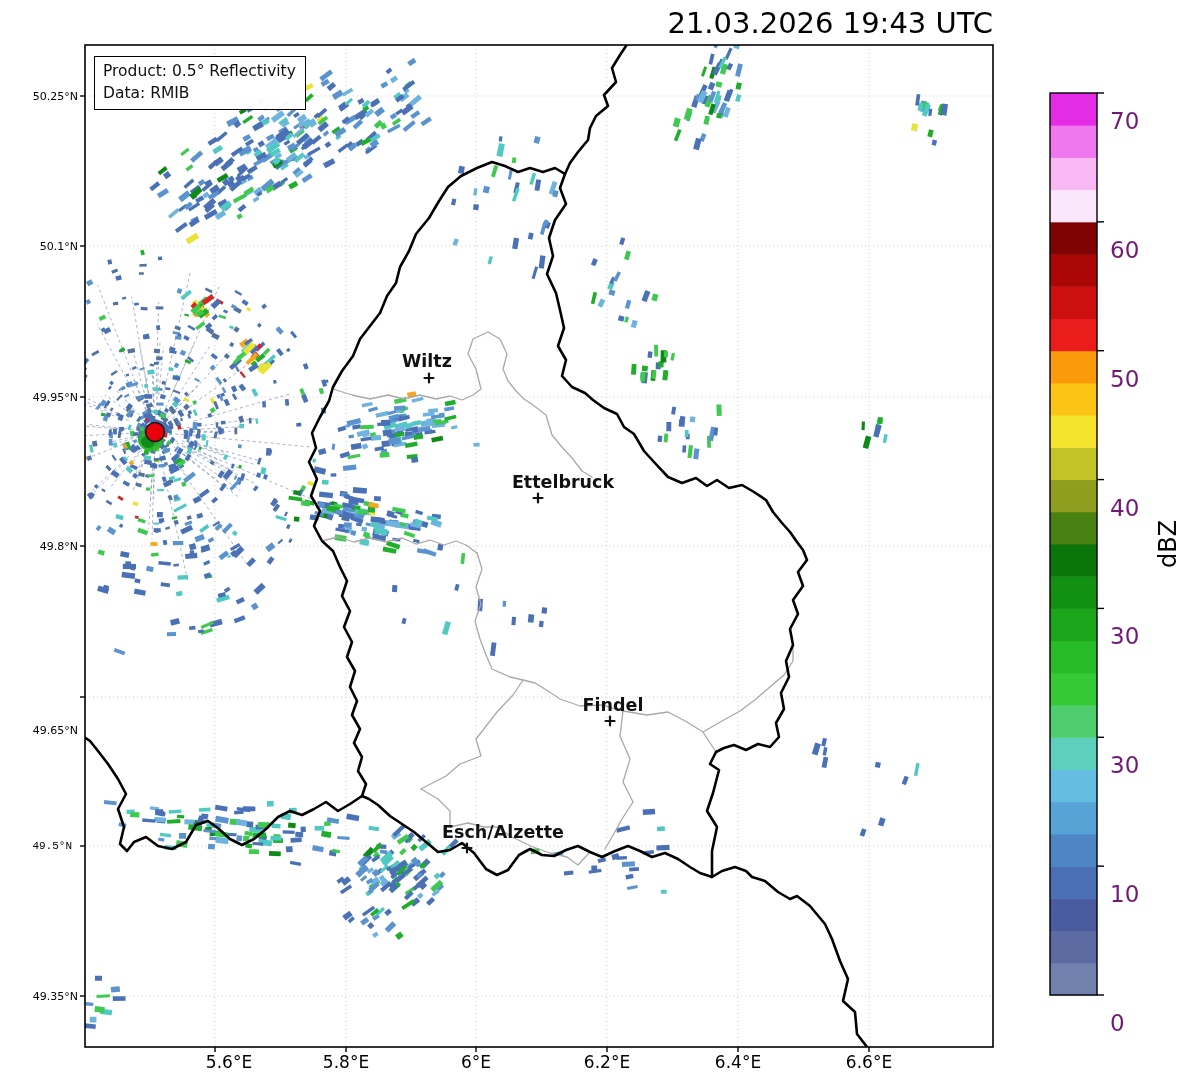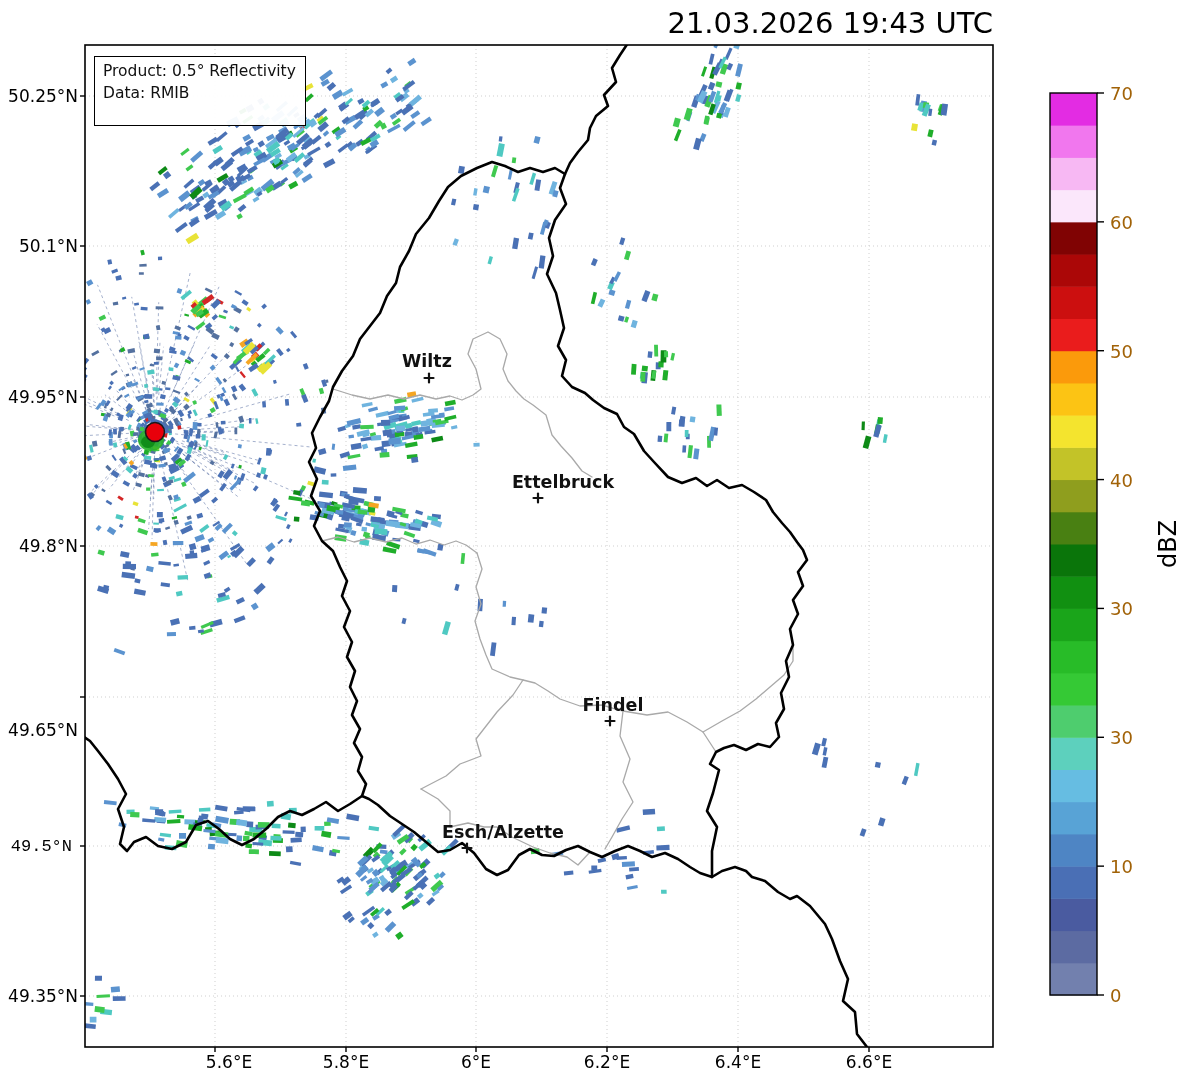--- a/index.html
+++ b/index.html
@@ -1,26 +1,26 @@
 <!DOCTYPE html>
 <html><head>
 <meta charset="utf-8">
 <style>
   html,body{margin:0;padding:0;background:#ffffff;}
   #stage{position:relative;width:1184px;height:1081px;background:#ffffff;overflow:hidden;
          font-family:"DejaVu Sans","Liberation Sans",sans-serif;}
   #plot-title{position:absolute;left:85px;top:6px;width:908px;text-align:right;
               font-size:29px;color:#000;}
   #info-box{position:absolute;left:94px;top:56px;border:1.6px solid #000;
-            background:rgba(255,255,255,.95);padding:3px 9px 21px 8px;font-size:15.5px;
+            background:rgba(255,255,255,.95);padding:3px 9px 5px 8px;font-size:15.5px;
             line-height:1.42;color:#111;z-index:5;}
   #map-svg{position:absolute;left:0;top:0;}
-  .ylab{position:absolute;width:72px;text-align:right;font-size:17px;color:#000;transform:translateY(-50%);}
+  .ylab{position:absolute;width:72px;text-align:right;font-size:11px;color:#000;transform:translateY(-50%);}
   .xlab{position:absolute;transform:translateX(-50%);font-size:17px;color:#000;top:1052px;}
-  .cblab{position:absolute;font-size:18px;color:#a16207;transform:translateY(-50%);}
+  .cblab{position:absolute;font-size:23px;color:#701a75;transform:translateY(-50%);margin-top:28px;}
   #cbar-title{position:absolute;font-size:24px;color:#000;
               transform:translate(-50%,-50%) rotate(-90deg);white-space:nowrap;}
 </style>
 </head>
 <body>
 
 <div id="stage">
   <div id="plot-title">21.03.2026 19:43 UTC</div>
   <div id="info-box">
     <div>Product: 0.5° Reflectivity</div>

